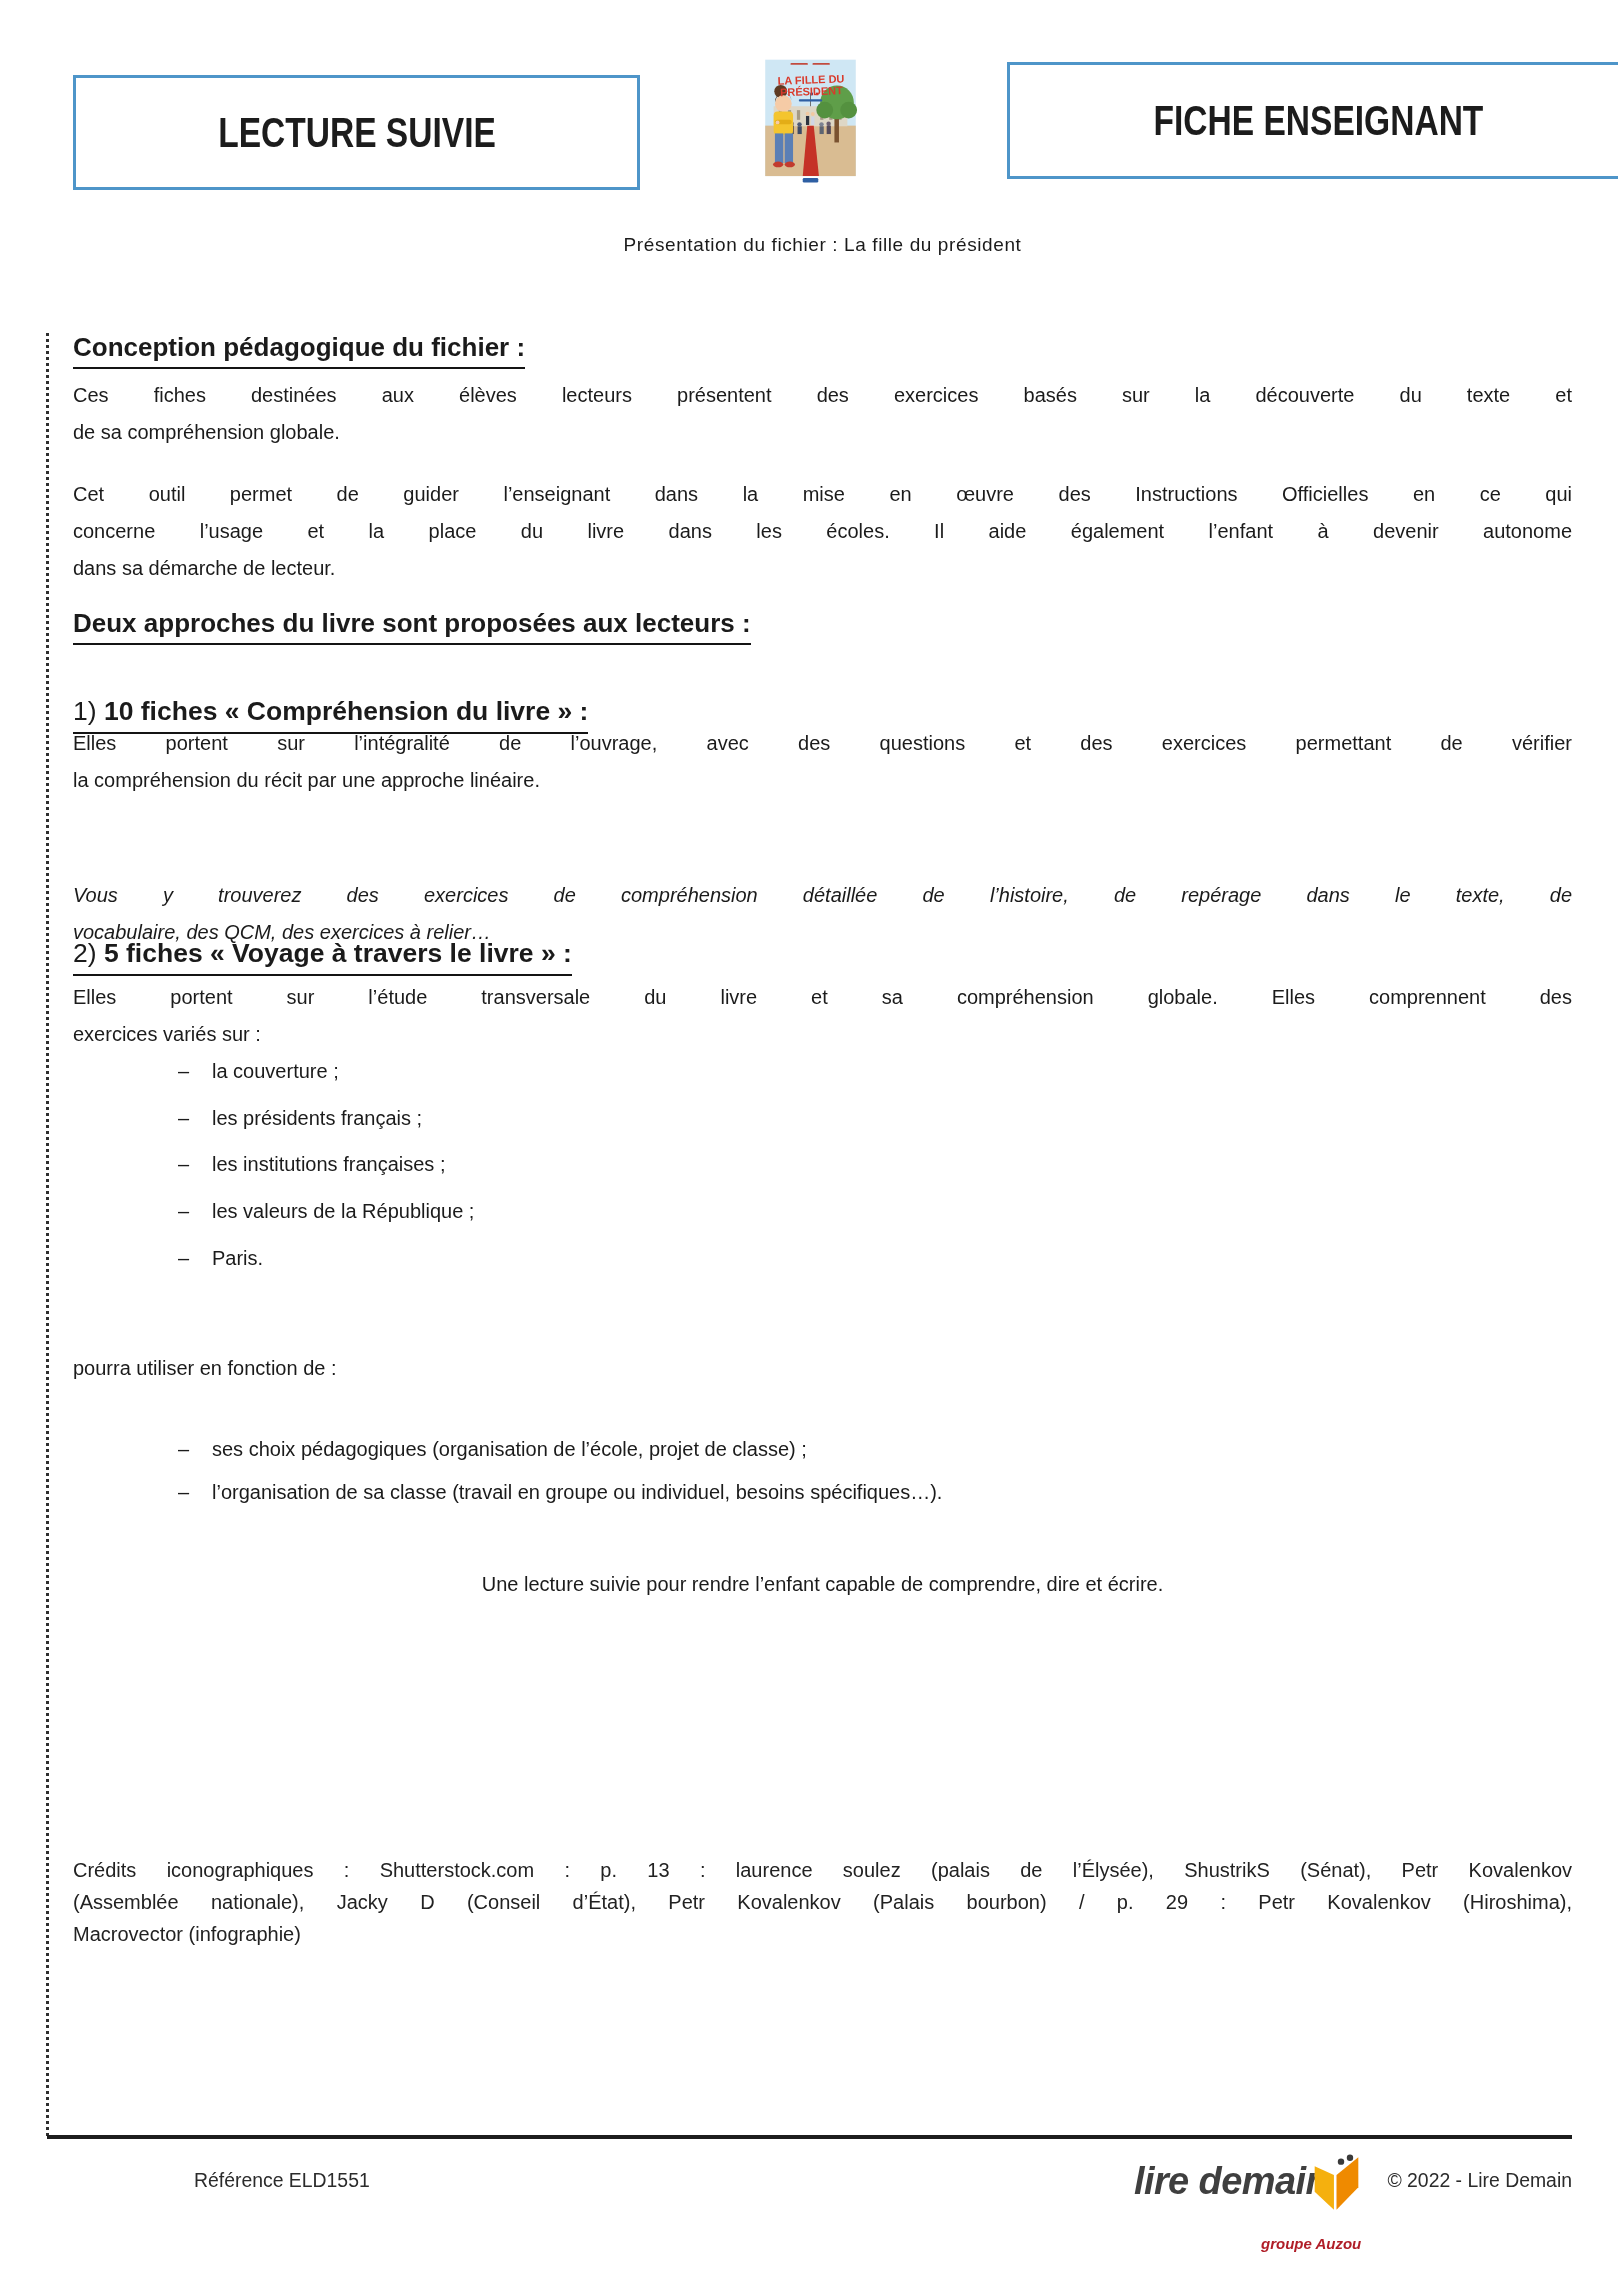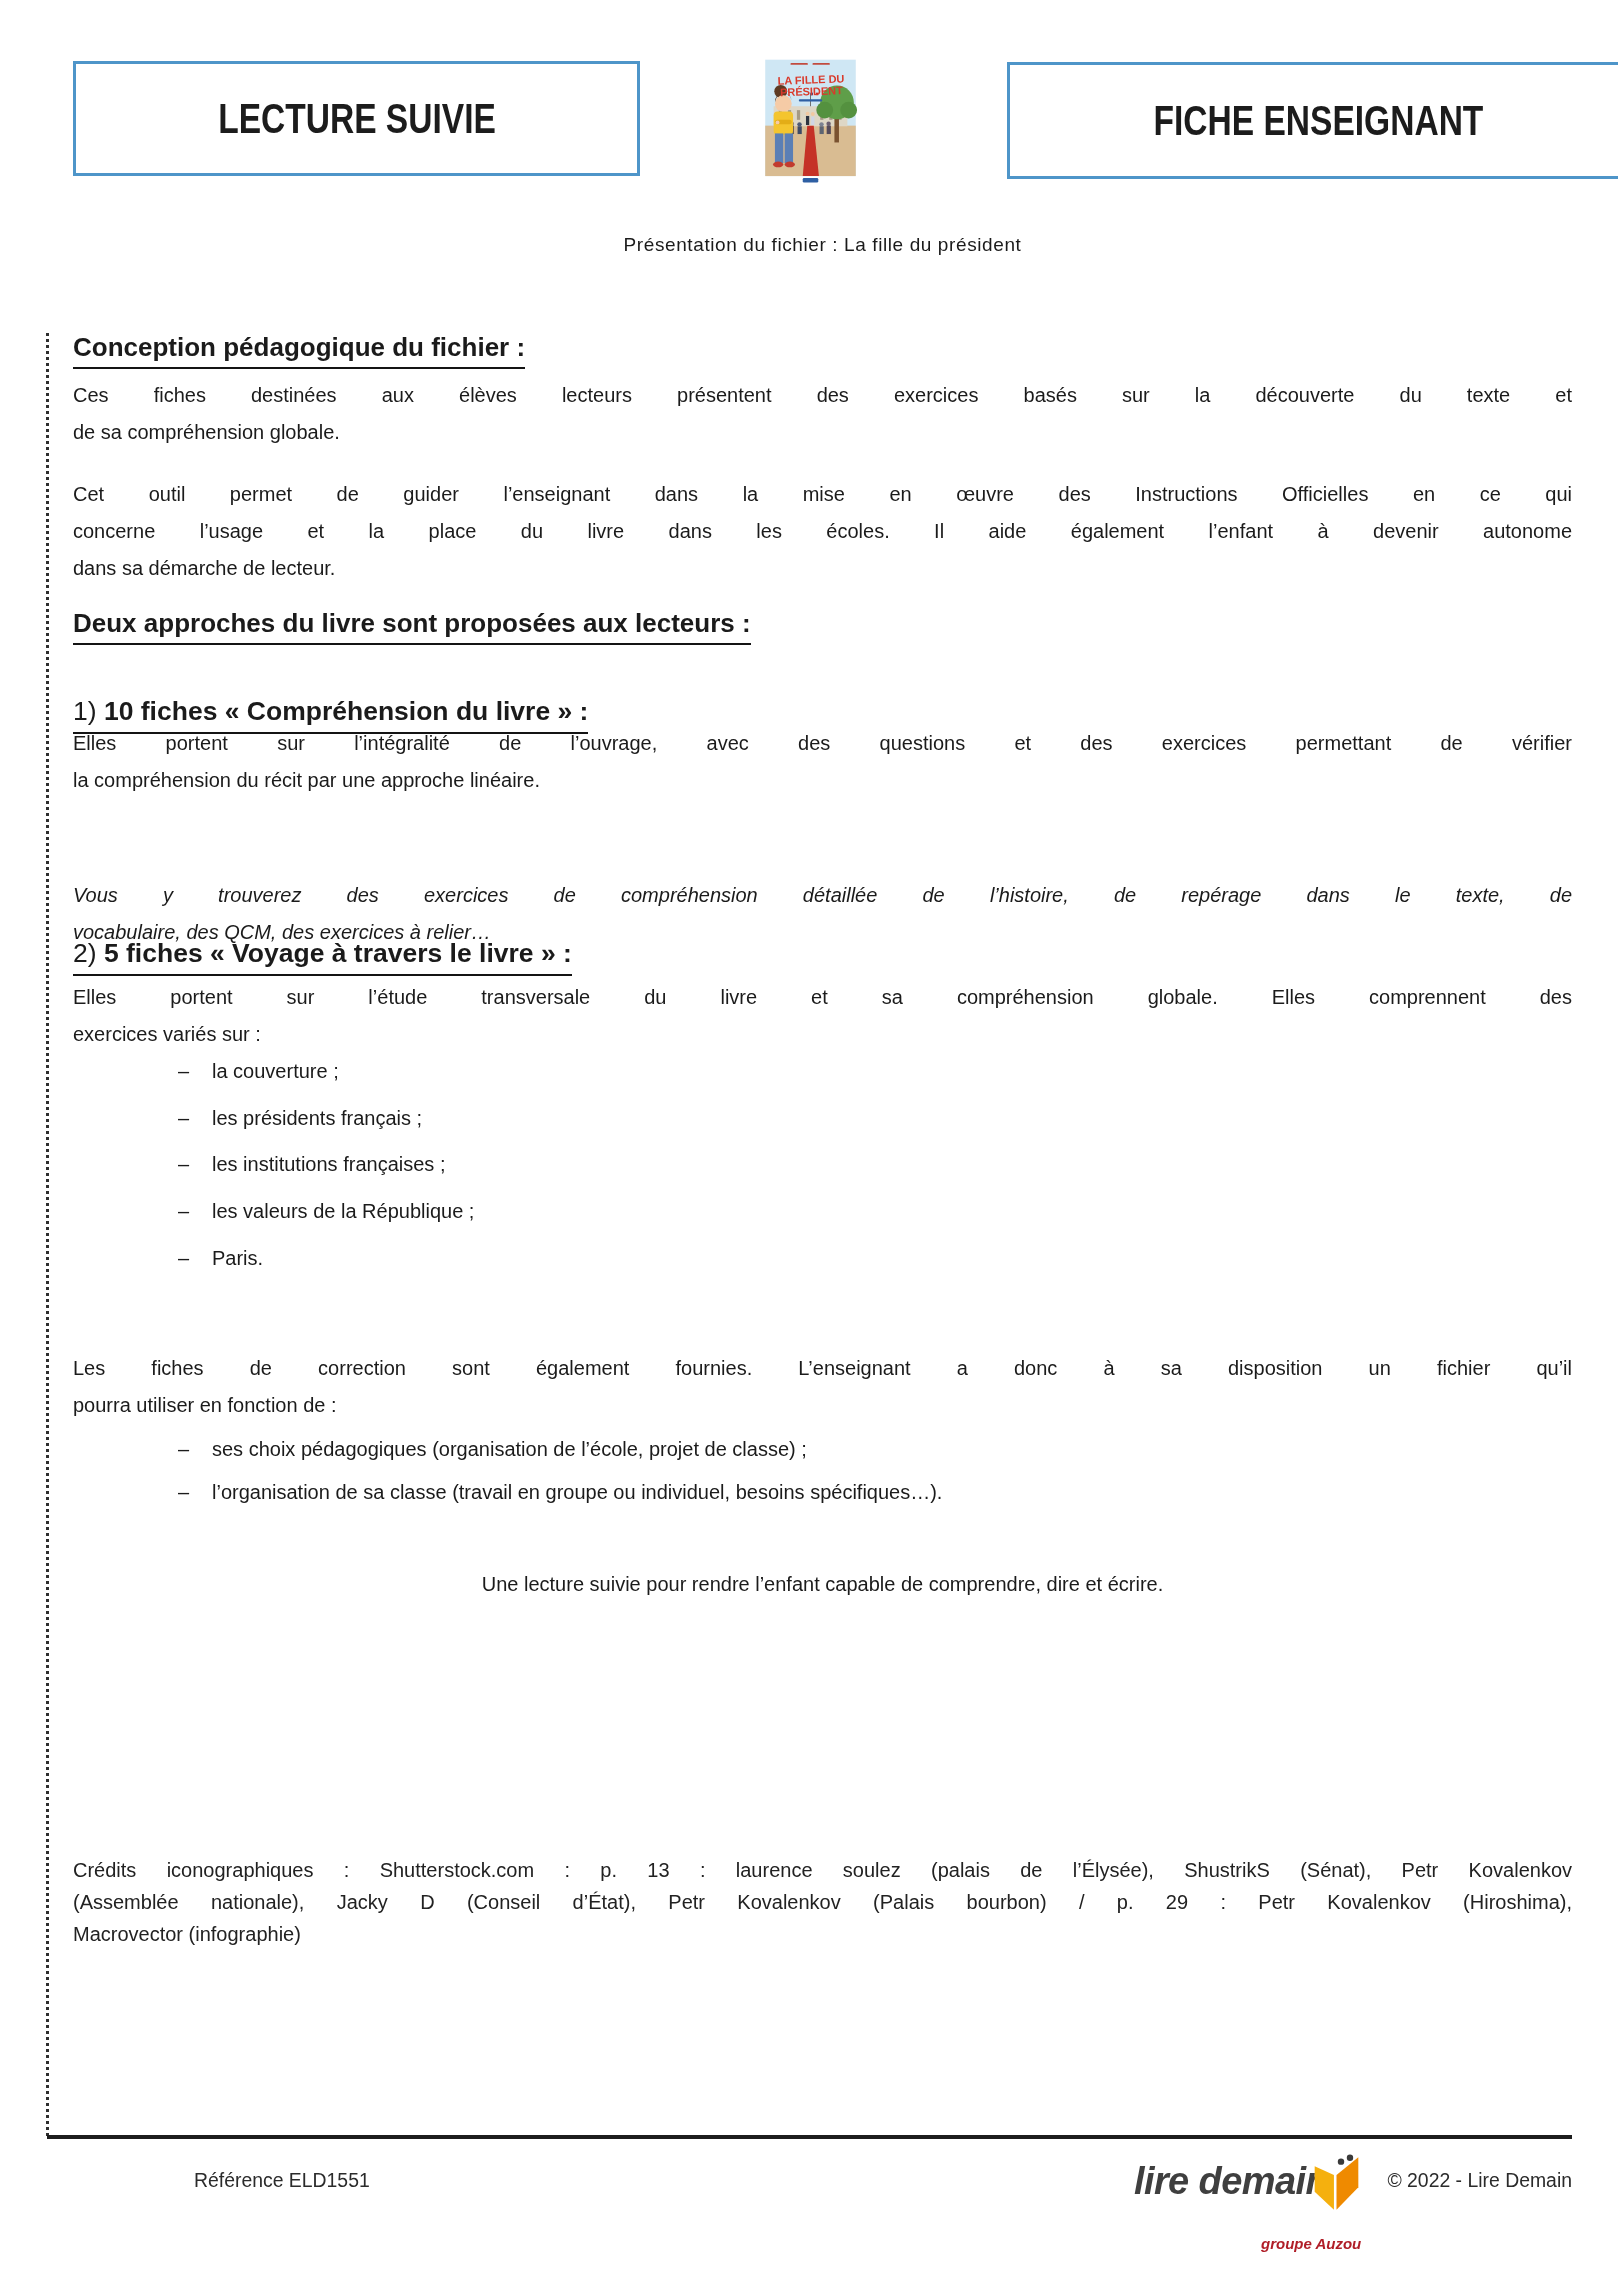--- a/index.html
+++ b/index.html
@@ -19,21 +19,21 @@
   }
   
   .hbox{
     position:absolute;border:3.9px solid var(--box-border);background:#fff;
     display:flex;align-items:center;justify-content:center;box-sizing:border-box;
   }
   .hbox .lbl{
     font-size:43px;font-weight:800;letter-spacing:0px;white-space:nowrap;
     transform:scaleX(0.78);transform-origin:center;color:#1c1c1c;
   }
-  .box-left{left:73px;top:61px;width:567px;height:115px;}
+  .box-left{left:73px;top:75px;width:567px;height:115px;}
   .box-right{left:1007px;top:62px;width:623px;height:117px;}
   .cover{position:absolute;left:762px;top:53px;width:97px;height:133px;}
   
   .page-title{
     position:absolute;left:73px;top:234px;width:1499px;text-align:center;
     font-size:19px;font-weight:400;letter-spacing:0.6px;color:#1b1b1b;white-space:nowrap;
   }
   
   .dotted-border{position:absolute;left:46px;top:333px;height:1803px;width:0;border-left:3.2px dotted #2e2e2e;}
   .footer-rule{position:absolute;left:47px;top:2135px;width:1525px;height:3.9px;background:#1d1d1d;}
@@ -202,21 +202,20 @@
         <span class="dash">–</span>
         <span>les valeurs de la République ;</span>
       </div>
     <div class="li">
         <span class="dash">–</span>
         <span>Paris.</span>
       </div>
   </div>
 
   <div class="block" style="top:1350px;">
-    <div class="jl">Les fiches de correction sont également fournies. L’enseignant a donc à sa disposition un fichier qu’il</div>
     <div class="jl last">pourra utiliser en fonction de :</div>
   </div>
   <div class="block" style="top:1431px;">
     <div class="li2">
         <span class="dash">–</span>
         <span>ses choix pédagogiques (organisation de l’école, projet de classe) ;</span>
       </div>
     <div class="li2">
         <span class="dash">–</span>
         <span>l’organisation de sa classe (travail en groupe ou individuel, besoins spécifiques…).</span>

